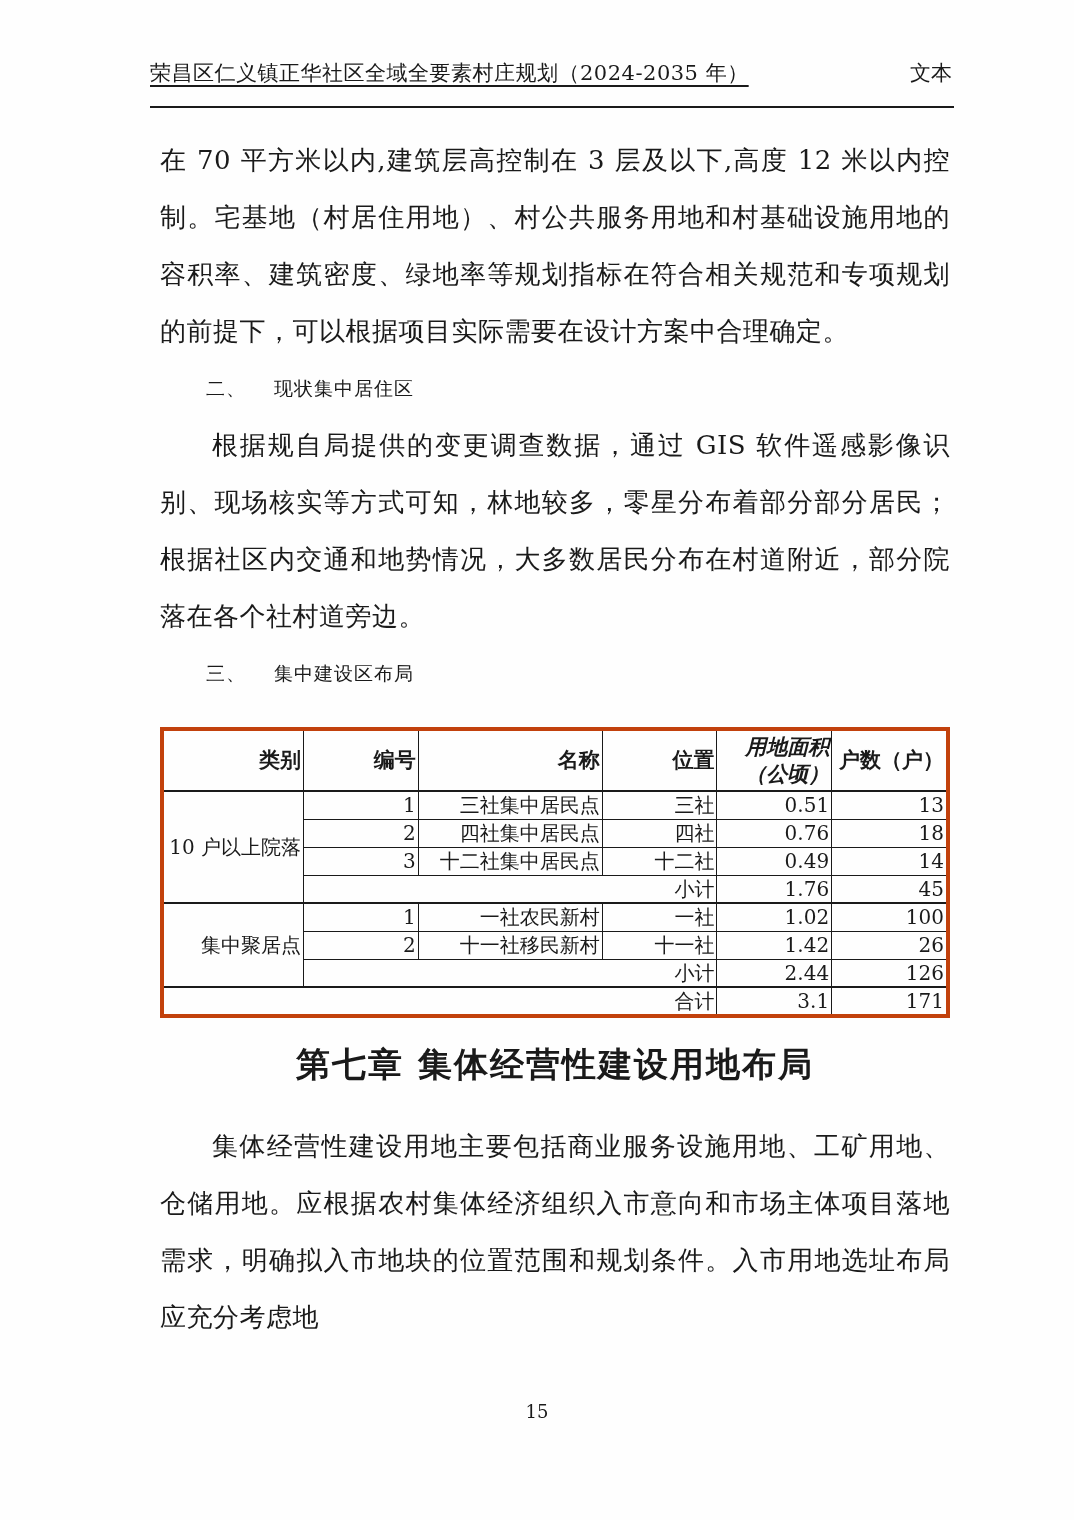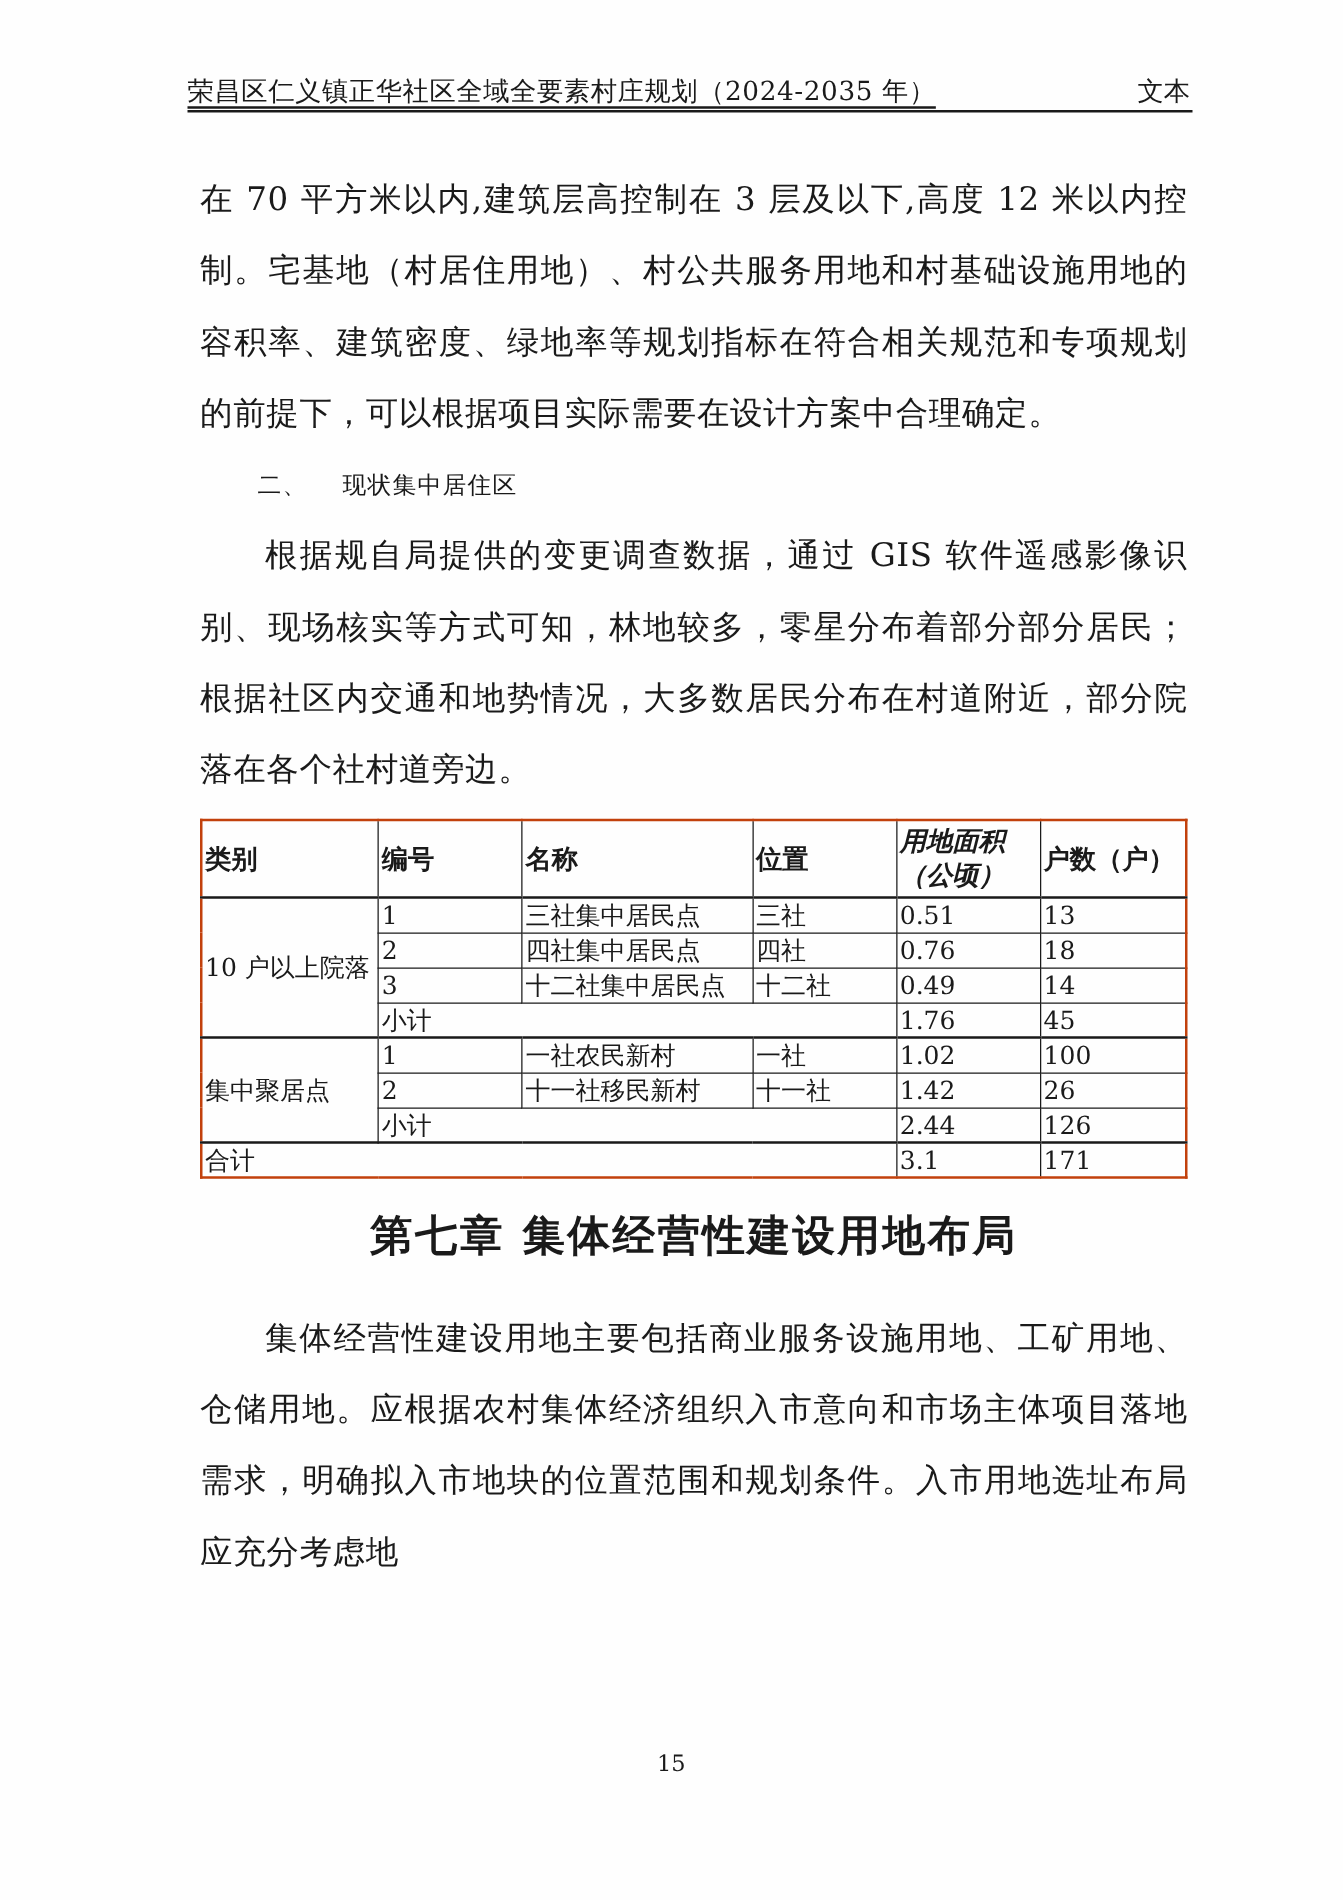--- a/index.html
+++ b/index.html
@@ -17,21 +17,21 @@
   
   .page-header {
     position: absolute;
     top: 58px;
     left: 150px;
     right: 120px;
     display: flex;
     justify-content: space-between;
     align-items: flex-end;
     border-bottom: 2px solid #1a1a1a;
-    padding-bottom: 0;
+    padding-bottom: 18px;
     font-size: 21px;
     line-height: 30px;
   }
   .header-title {
     text-decoration: underline;
     text-underline-offset: 5px;
     letter-spacing: 0.5px;
   }
   .header-right { padding-right: 2px; }
   
@@ -55,25 +55,25 @@
     font-weight: 400;
     font-size: 19px;
     line-height: 57px;
     padding-left: 46px;
     letter-spacing: 1px;
   }
   h2.section-heading .sec-num { display: inline-block; margin-right: 28px; }
   
   table.doc-table {
     width: 790px;
-    margin-top: 10px;
+    margin-top: 25px;
     border-collapse: collapse;
     table-layout: fixed;
-    border: 2px solid #c2410c;
-    text-align: left;
+    border: 4px solid #c2410c;
+    text-align: right;
   }
   .doc-table col.c-cat  { width: 18%; }
   .doc-table col.c-no   { width: 14.6%; }
   .doc-table col.c-name { width: 23.4%; }
   .doc-table col.c-loc  { width: 14.6%; }
   .doc-table col.c-area { width: 14.6%; }
   .doc-table col.c-hh   { width: 14.8%; }
   .doc-table th, .doc-table td {
     border: 1px solid #1a1a1a;
     vertical-align: middle;
@@ -128,20 +128,23 @@
 
   <main class="content">
 
     <p class="body-text first">在 70 平方米以内,建筑层高控制在 3 层及以下,高度 12 米以内控制。宅基地（村居住用地）、村公共服务用地和村基础设施用地的容积率、建筑密度、绿地率等规划指标在符合相关规范和专项规划的前提下，可以根据项目实际需要在设计方案中合理确定。</p>
 
     <h2 class="section-heading">
       <span class="sec-num">二、</span><span>现状集中居住区</span>
     </h2>
     <p class="body-text indent">根据规自局提供的变更调查数据，通过 GIS 软件遥感影像识别、现场核实等方式可知，林地较多，零星分布着部分部分居民；根据社区内交通和地势情况，大多数居民分布在村道附近，部分院落在各个社村道旁边。</p>
 
+    <h2 class="section-heading">
+      <span class="sec-num">三、</span><span>集中建设区布局</span>
+    </h2>
 
     <table class="doc-table">
       <colgroup>
         <col class="c-cat">
           <col class="c-no">
           <col class="c-name">
           <col class="c-loc">
           <col class="c-area">
           <col class="c-hh">
       </colgroup>

